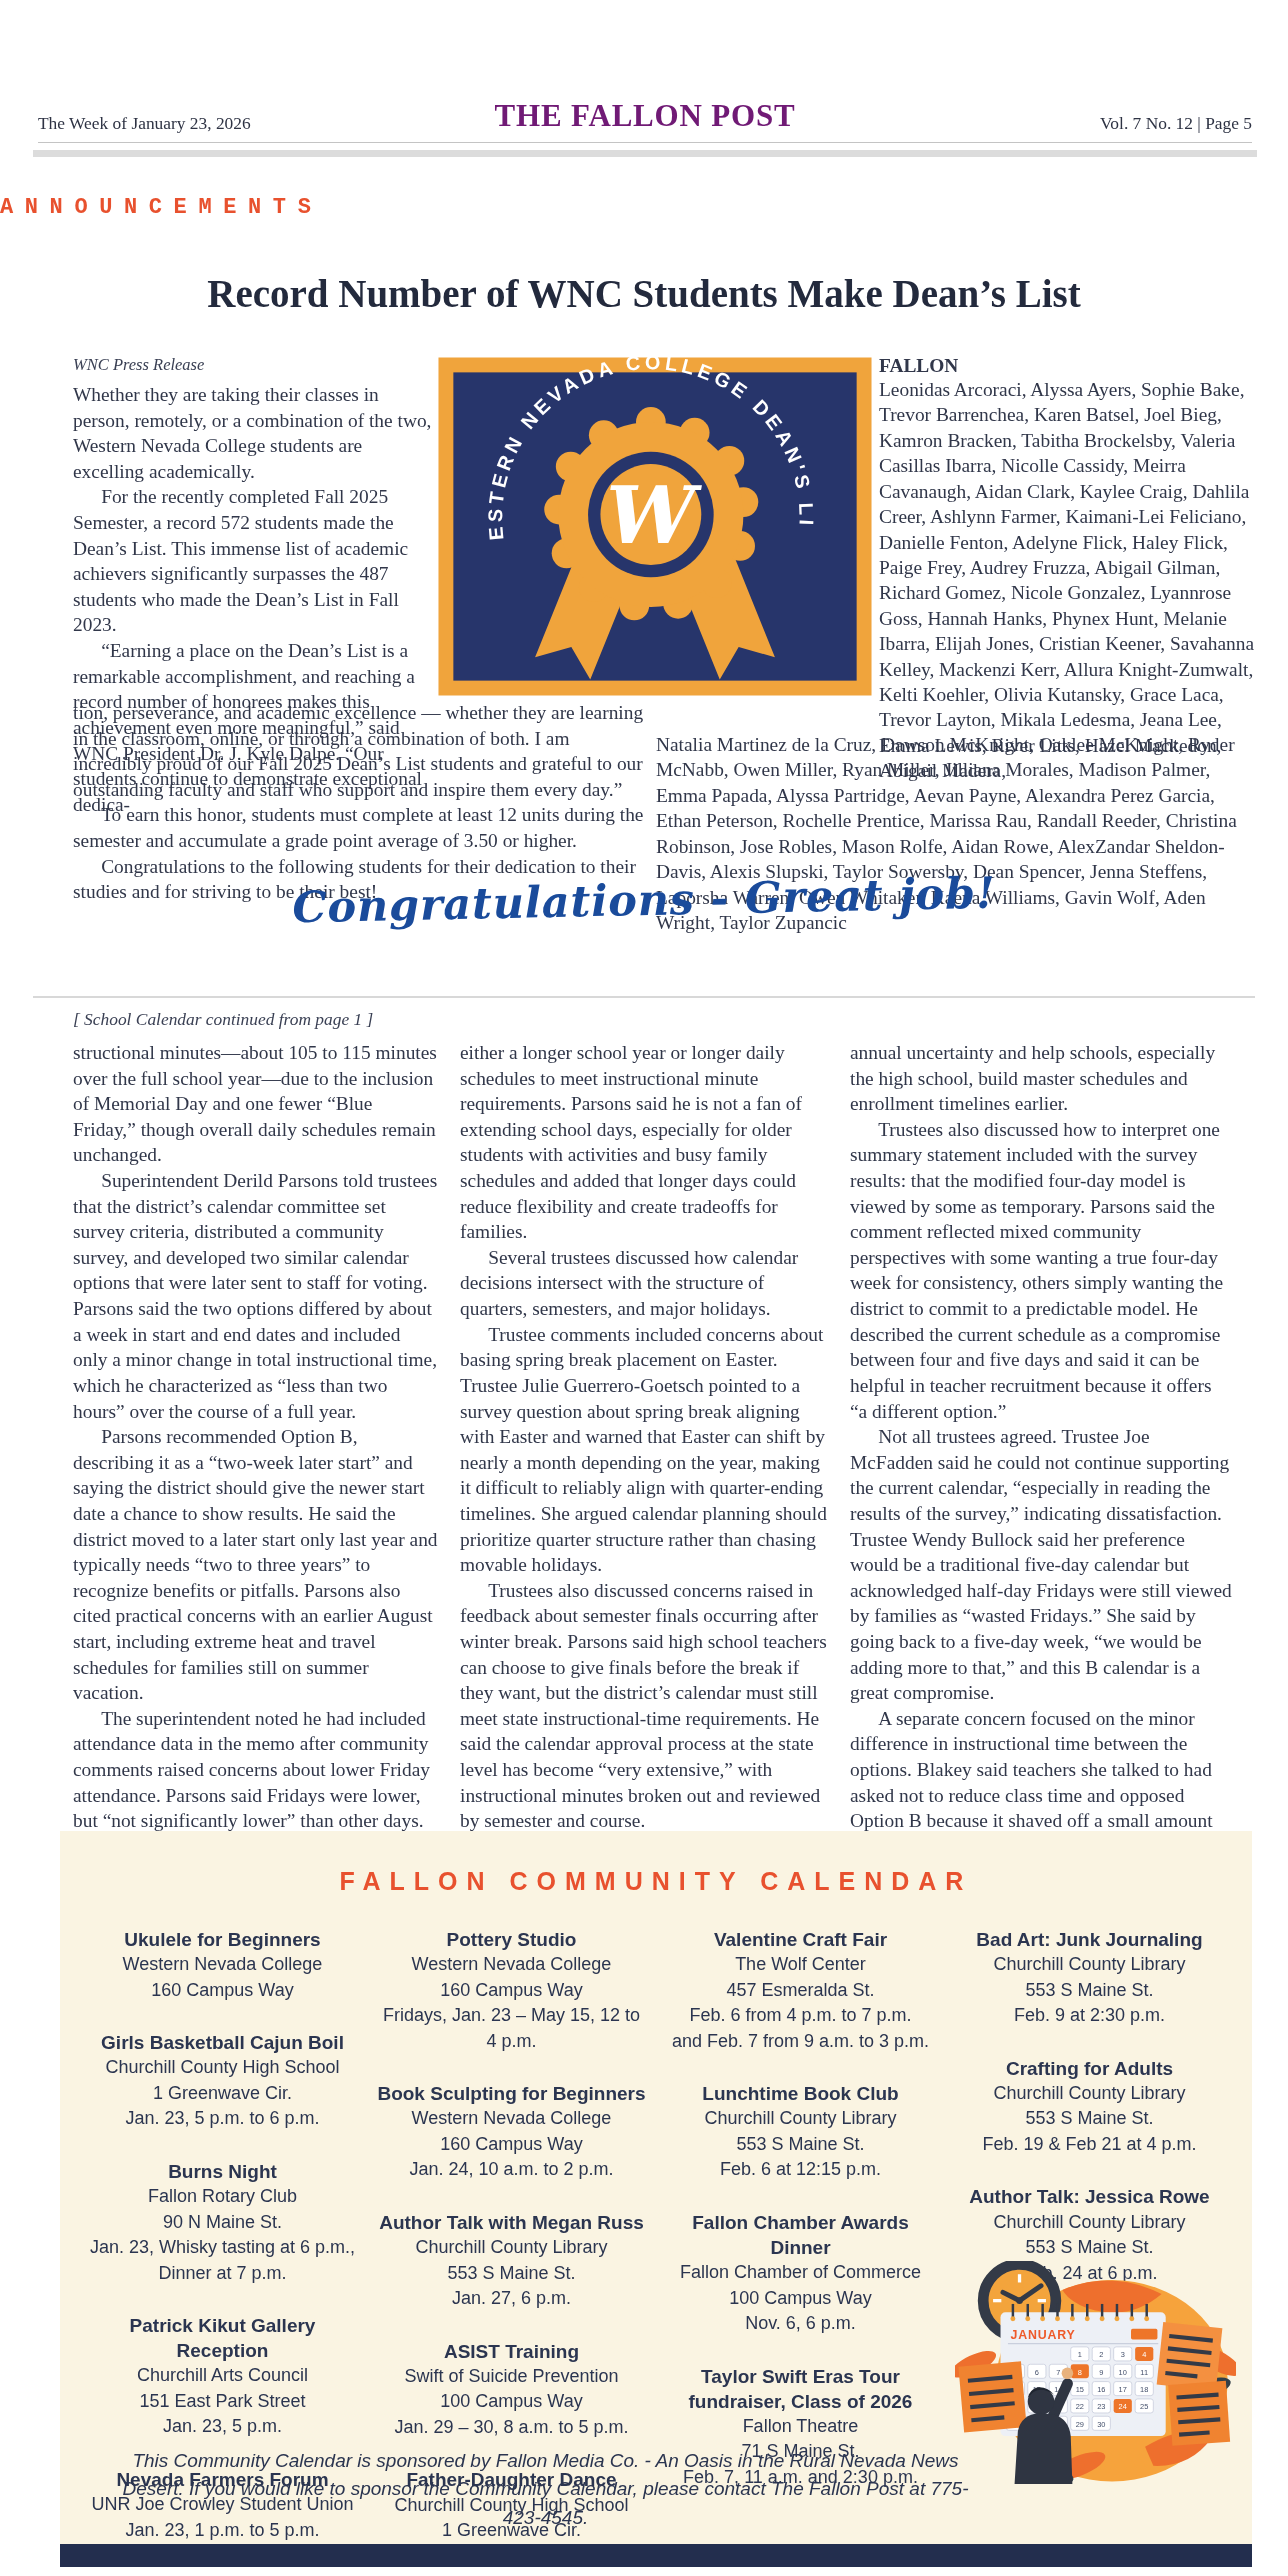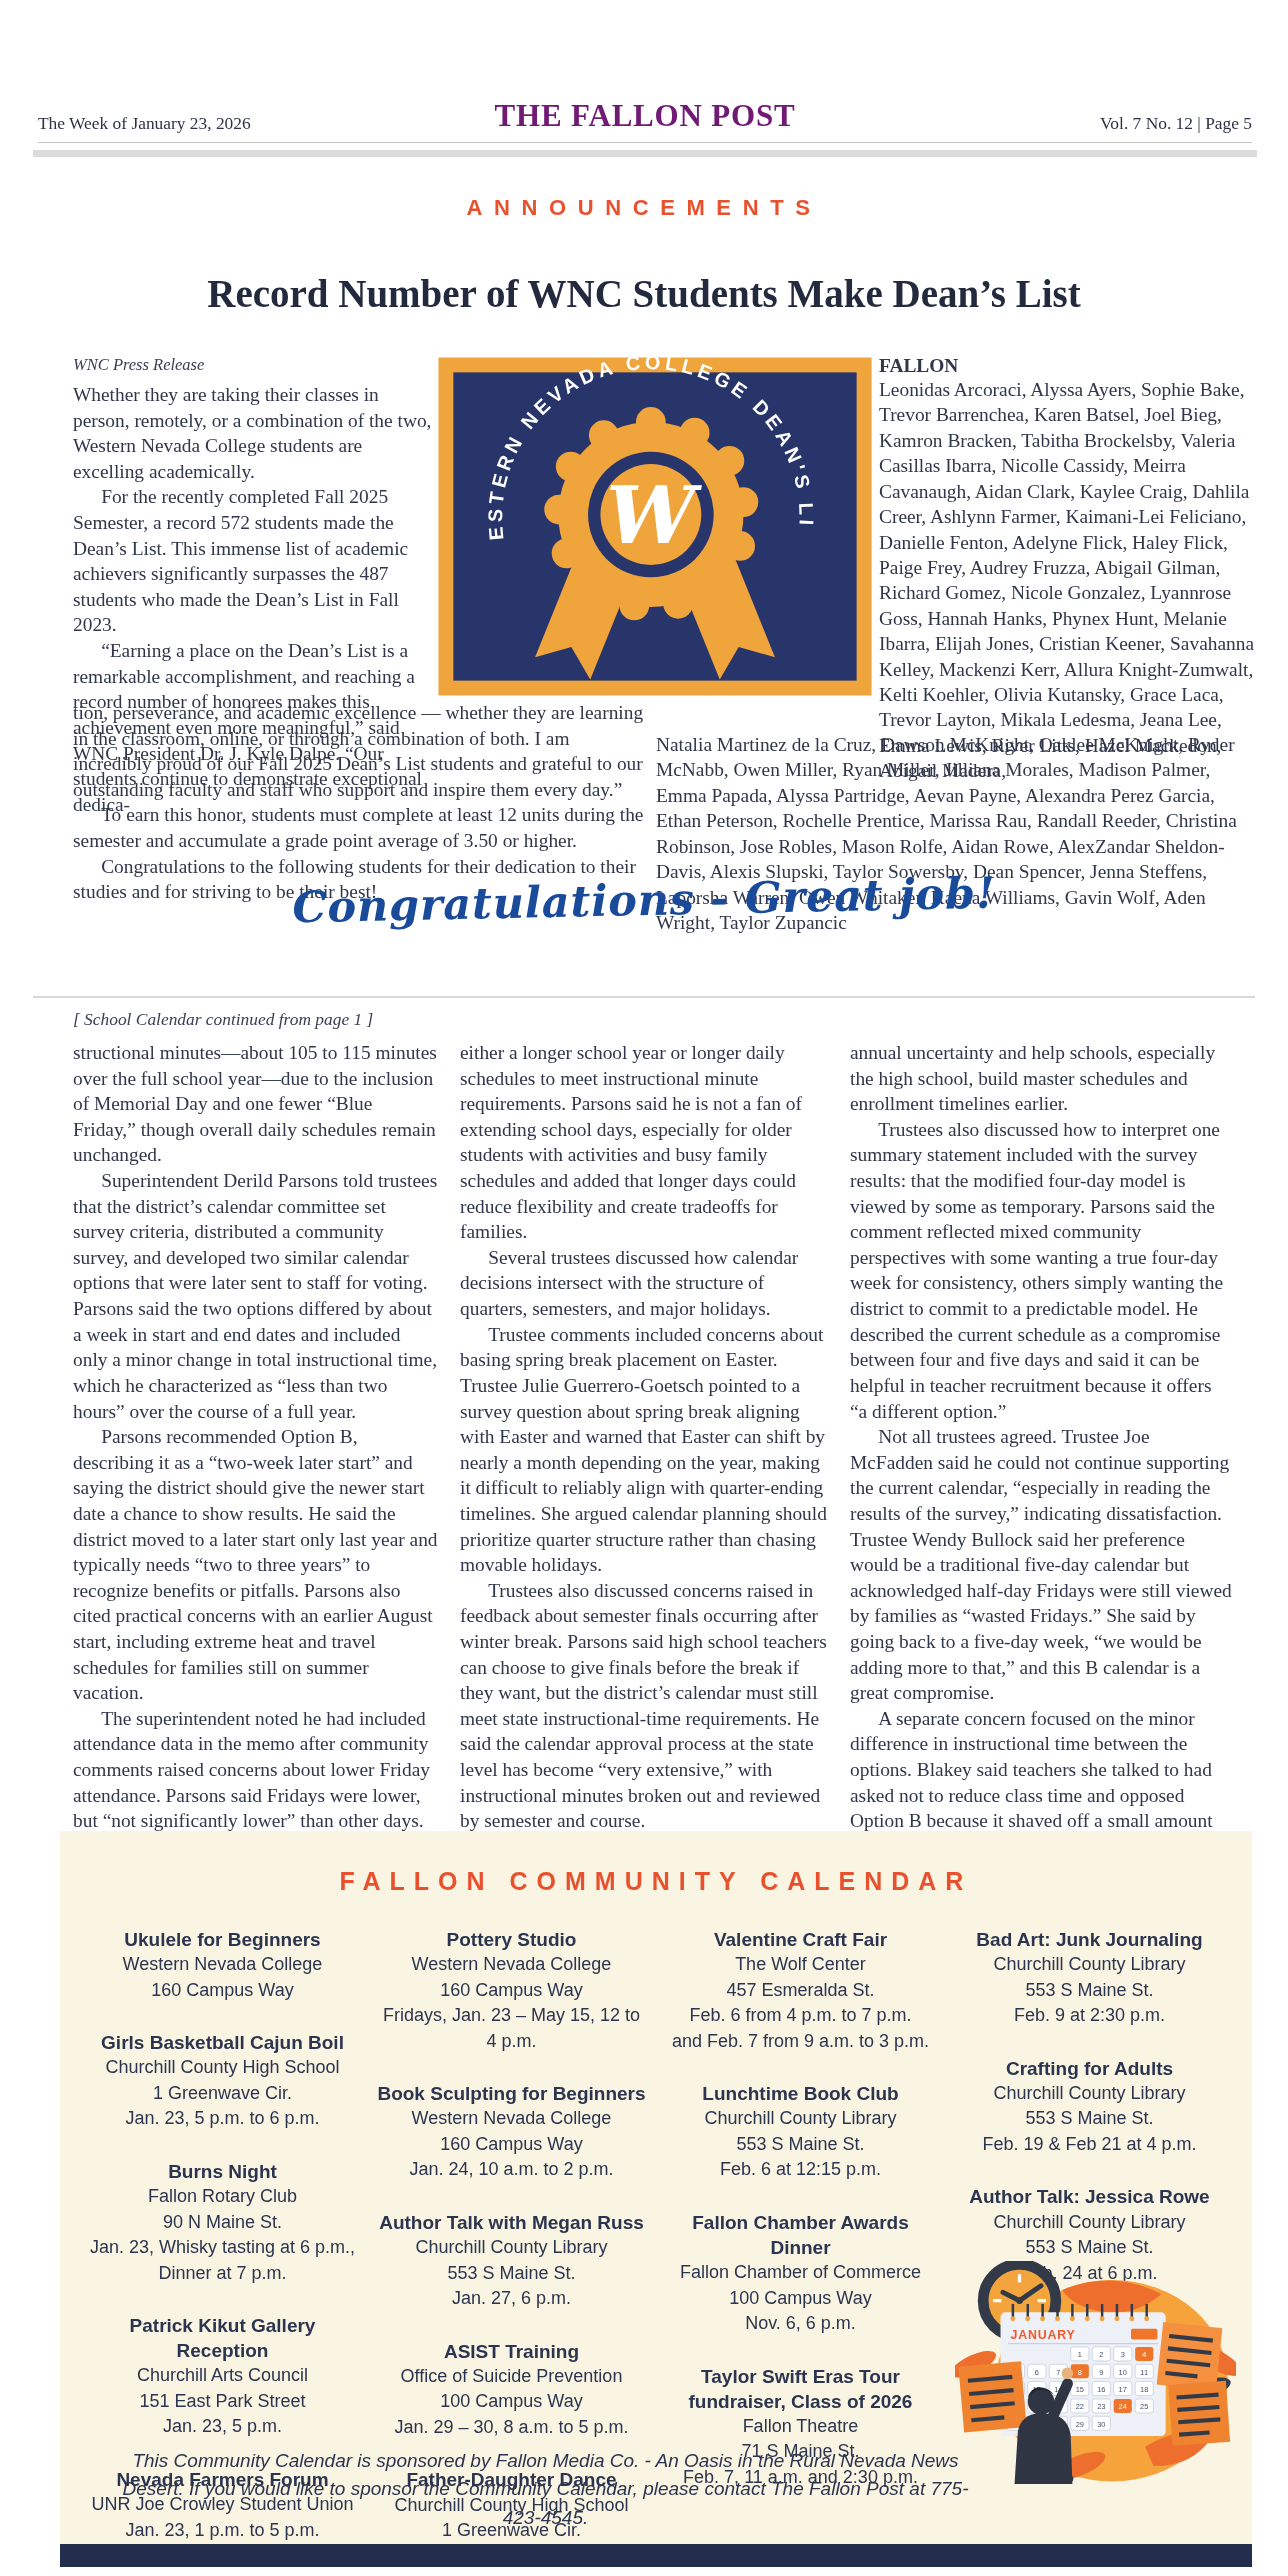--- a/index.html
+++ b/index.html
@@ -9,22 +9,22 @@
     margin:0 auto;
   }
   
   .masthead{position:absolute;top:98px;left:38px;right:36px;display:flex;align-items:flex-end;}
   .masthead .side{flex:1;font-size:17.4px;color:#2e3344;white-space:nowrap;}
   .masthead .side.right{text-align:right;}
   .masthead .paper-title{flex:0 0 auto;font-size:31px;font-weight:700;letter-spacing:0.8px;color:#701a75;padding:0 25px;}
   .rule-thin{position:absolute;top:142px;left:38px;right:36px;height:0.8px;background:#c4c4c4;}
   .rule-band{position:absolute;top:150px;left:33px;right:31px;height:7.4px;background:#dcdcdc;}
   
-  .section-label{position:absolute;top:195px;left:0;right:0;text-align:center;
-    font-family:Liberation Sans, sans-serif;font-weight:700;font-size:22px;
+  .section-label{position:absolute;top:195px;left:0;right:0;text-align:left;
+    font-family:Liberation Mono, monospace;font-weight:700;font-size:22px;
     letter-spacing:11.6px;color:#e8512e;}
   .headline{position:absolute;top:245px;left:33px;right:33px;text-align:center;
     font-size:39px;font-weight:700;color:#232a3d;}
   .byline{position:absolute;top:355px;left:73px;font-style:italic;font-size:16.5px;color:#3a4054;}
   
   .para{margin:0;text-indent:1.45em;}
   .para:first-child{text-indent:0;}
   .article-text{font-size:19.4px;line-height:1.32;text-align:left;}
   .col-intro{position:absolute;top:382px;left:73px;width:364px;}
   .col-wide{position:absolute;top:700px;left:73px;width:579px;}
@@ -211,21 +211,21 @@
             <div class="event-line">Jan. 24, 10 a.m. to 2 p.m.</div>
           </div>
           <div class="event">
             <div class="event-title">Author Talk with Megan Russ</div>
             <div class="event-line">Churchill County Library</div>
             <div class="event-line">553 S Maine St.</div>
             <div class="event-line">Jan. 27, 6 p.m.</div>
           </div>
           <div class="event">
             <div class="event-title">ASIST Training</div>
-            <div class="event-line">Office of Suicide Prevention</div>
+            <div class="event-line">Swift of Suicide Prevention</div>
             <div class="event-line">100 Campus Way</div>
             <div class="event-line">Jan. 29 – 30, 8 a.m. to 5 p.m.</div>
           </div>
           <div class="event">
             <div class="event-title">Father-Daughter Dance</div>
             <div class="event-line">Churchill County High School</div>
             <div class="event-line">1 Greenwave Cir.</div>
             <div class="event-line">Jan. 31, 6 to 8 p.m.</div>
           </div>
         </div>

